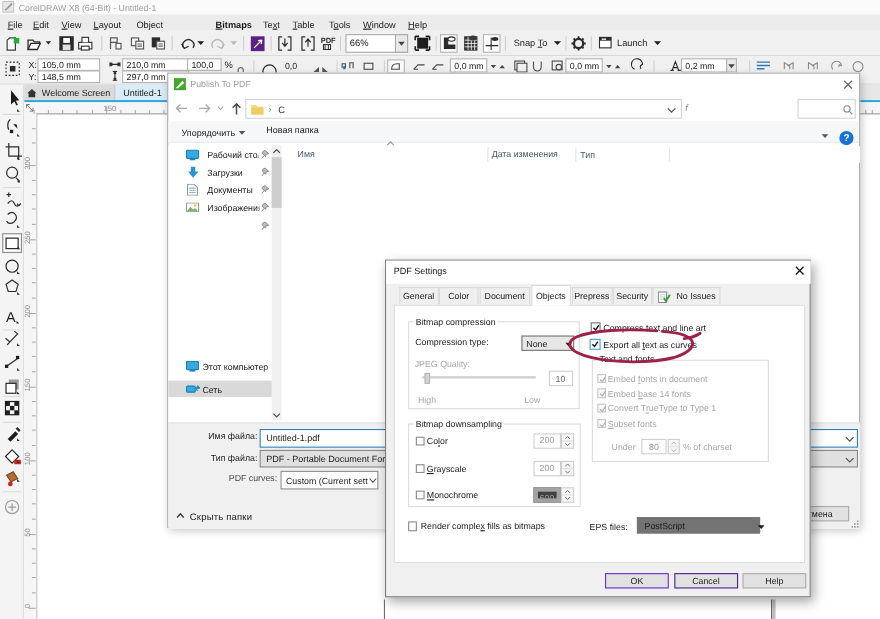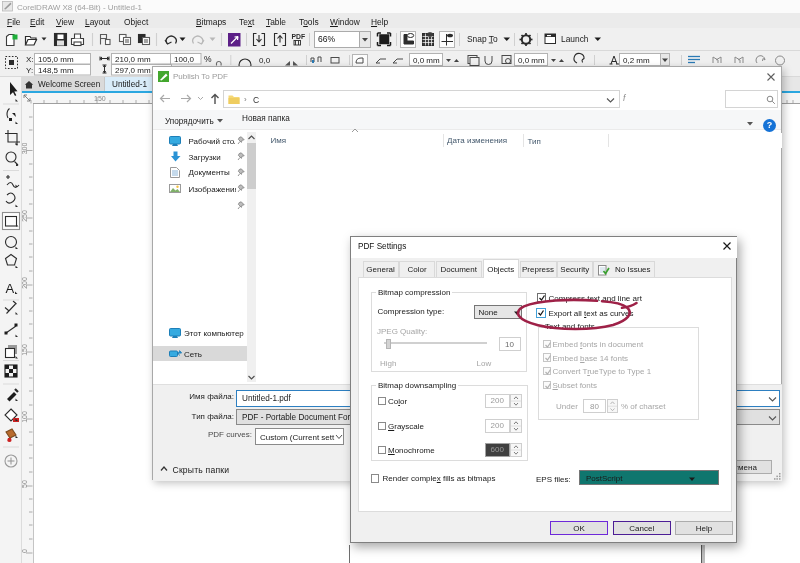--- a/index.html
+++ b/index.html
@@ -20,21 +20,21 @@
 </svg>
 <div class="lbl" style="left:17px;top:3px;color:#9f9f9f;font-size:8px;">CorelDRAW X8 (64-Bit) - Untitled-1</div>
 
 <div class="abs" style="left:0;top:13px;width:800px;height:15px;background:#ebebeb;"></div>
 <div class="lbl" style="left:7px;top:16.5px;font-size:8.4px;"><u>F</u>ile</div>
 <div class="lbl" style="left:30px;top:16.5px;font-size:8.4px;"><u>E</u>dit</div>
 <div class="lbl" style="left:56px;top:16.5px;font-size:8.4px;"><u>V</u>iew</div>
 <div class="lbl" style="left:85px;top:16.5px;font-size:8.4px;"><u>L</u>ayout</div>
 <div class="lbl" style="left:124px;top:16.5px;font-size:8.4px;">Object</div>
 <div class="lbl" style="left:159px;top:16.5px;font-size:8.4px;margin-top:28px;">Effe<u>c</u>ts</div>
-<div class="lbl" style="left:196px;top:16.5px;font-size:8.4px;"><u>B</u>itmaps</div>
+<div class="lbl" style="left:196px;top:16.5px;font-size:8.4px;font-weight:bold;"><u>B</u>itmaps</div>
 <div class="lbl" style="left:239px;top:16.5px;font-size:8.4px;">Te<u>x</u>t</div>
 <div class="lbl" style="left:266px;top:16.5px;font-size:8.4px;"><u>T</u>able</div>
 <div class="lbl" style="left:299px;top:16.5px;font-size:8.4px;">T<u>o</u>ols</div>
 <div class="lbl" style="left:330px;top:16.5px;font-size:8.4px;"><u>W</u>indow</div>
 <div class="lbl" style="left:371px;top:16.5px;font-size:8.4px;"><u>H</u>elp</div>
 
 <div class="abs" style="left:0;top:28px;width:800px;height:22.5px;background:#f0f0f0;border-bottom:1px solid #d9d9d9;"></div>
 <svg class="abs" style="left:0;top:28px" width="800" height="22" viewBox="0 0 800 22">
  <g stroke="#3c3c3c" fill="none" stroke-width="1.1">
 
@@ -638,21 +638,21 @@
  <div class="abs" style="left:134px;top:182px;width:24.5px;height:14px;background:#fff;border:1px solid #cfcfcf;font-size:8px;color:#9a9a9a;text-align:center;line-height:12.5px;">200</div>
  <div class="abs" style="left:158.5px;top:182px;width:12px;height:14px;background:#f7f7f7;border:1px solid #cfcfcf;">
   <svg width="10" height="12" viewBox="0 0 10 12">
         <path d="M3 4 l2 -2.2 l2 2.2" stroke="#707070" fill="none" stroke-width="0.9"></path>
         <path d="M3 8 l2 2.2 l2 -2.2" stroke="#707070" fill="none" stroke-width="0.9"></path>
         <line x1="0" y1="6" x2="10" y2="6" stroke="#e0e0e0"></line>
       </svg>
  </div>
  <div class="abs" style="left:26.5px;top:208.5px;width:8.5px;height:8.5px;background:#fff;border:1px solid #8a8a8a;"></div>
  <div class="lbl" style="left:37px;top:208.8px;font-size:8px;"><u>M</u>onochrome</div>
- <div class="abs" style="left:134px;top:206px;width:24.5px;height:14px;background:#404040;border:1px solid #a3a3a3;font-size:8px;color:#9a9a9a;text-align:center;line-height:12.5px;">600</div>
+ <div class="abs" style="left:134px;top:206px;width:24.5px;height:14px;background:#404040;border:4px solid #a3a3a3;font-size:8px;color:#9a9a9a;text-align:center;line-height:12.5px;">600</div>
  <div class="abs" style="left:158.5px;top:206px;width:12px;height:14px;background:#f7f7f7;border:1px solid #cfcfcf;">
   <svg width="10" height="12" viewBox="0 0 10 12">
         <path d="M3 4 l2 -2.2 l2 2.2" stroke="#707070" fill="none" stroke-width="0.9"></path>
         <path d="M3 8 l2 2.2 l2 -2.2" stroke="#707070" fill="none" stroke-width="0.9"></path>
         <line x1="0" y1="6" x2="10" y2="6" stroke="#e0e0e0"></line>
       </svg>
  </div>
 
  <div class="abs" style="left:19.5px;top:237px;width:8.5px;height:8.5px;background:#fff;border:1px solid #8a8a8a;"></div>
  <div class="lbl" style="left:31.5px;top:237.3px;font-size:8px;">Render comple<u>x</u> fills as bitmaps</div>
@@ -701,21 +701,21 @@
  <div class="abs" style="left:255.5px;top:161.5px;width:11px;height:14.5px;background:#f7f7f7;border:1px solid #cfcfcf;">
   <svg width="9" height="12.5" viewBox="0 0 9 12.5">
         <path d="M2.5 4 l2 -2.2 l2 2.2" stroke="#b0b0b0" fill="none" stroke-width="0.9"></path>
         <path d="M2.5 8.5 l2 2.2 l2 -2.2" stroke="#b0b0b0" fill="none" stroke-width="0.9"></path>
         <line x1="0" y1="6.2" x2="9" y2="6.2" stroke="#e0e0e0"></line>
       </svg>
  </div>
  <div class="lbl gray" style="left:270px;top:165px;font-size:8px;">% of charset</div>
 
  <div class="lbl" style="left:185px;top:237.5px;font-size:8px;">EPS files:</div>
- <div class="abs" style="left:228px;top:233px;width:140px;height:15px;background:#0f766e;border:1px solid #767676;">
+ <div class="abs" style="left:228px;top:233px;width:112px;height:15px;background:#737373;border:1px solid #767676;">
   <div class="lbl" style="left:6px;top:3px;font-size:8px;">PostScript</div>
   <svg class="abs" style="left:108px;top:6px" width="8" height="5" viewBox="0 0 8 5">
         <path d="M1 0.5 h6 l-3 3.5 Z" fill="#1a1a1a"></path>
       </svg>
  </div>
 
  <div class="abs" style="left:199px;top:283.5px;width:58px;height:14.5px;background:#e1e1e1;border:1px solid #6d28d9;text-align:center;font-size:8px;line-height:13px;">OK</div>
  <div class="abs" style="left:261.5px;top:283.5px;width:58.5px;height:14.5px;background:#e1e1e1;border:1px solid #4c1d95;text-align:center;font-size:8px;line-height:13px;">Cancel</div>
  <div class="abs" style="left:324px;top:283.5px;width:58px;height:14.5px;background:#e1e1e1;border:1px solid #acacac;text-align:center;font-size:8px;line-height:13px;">Help</div>
 </div>

